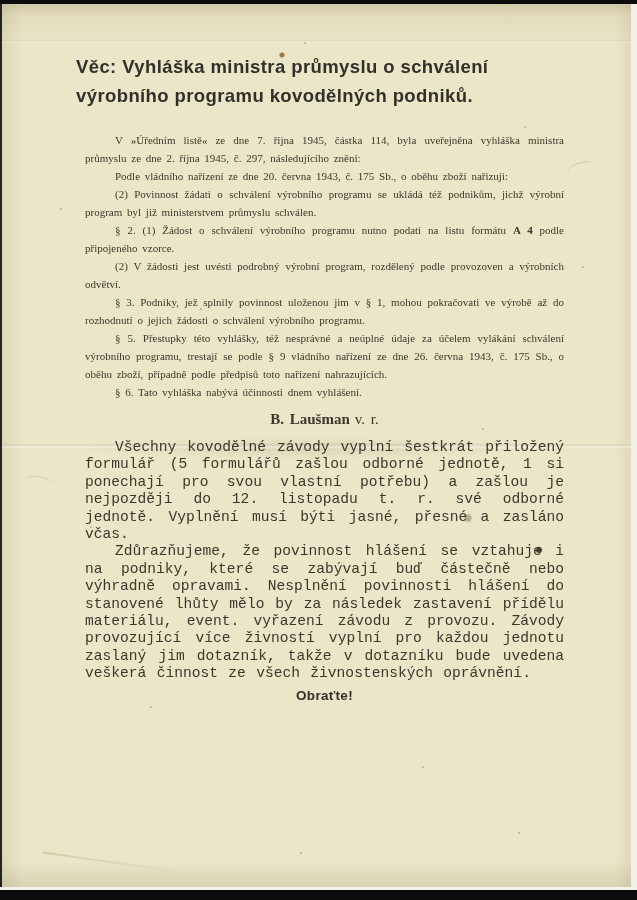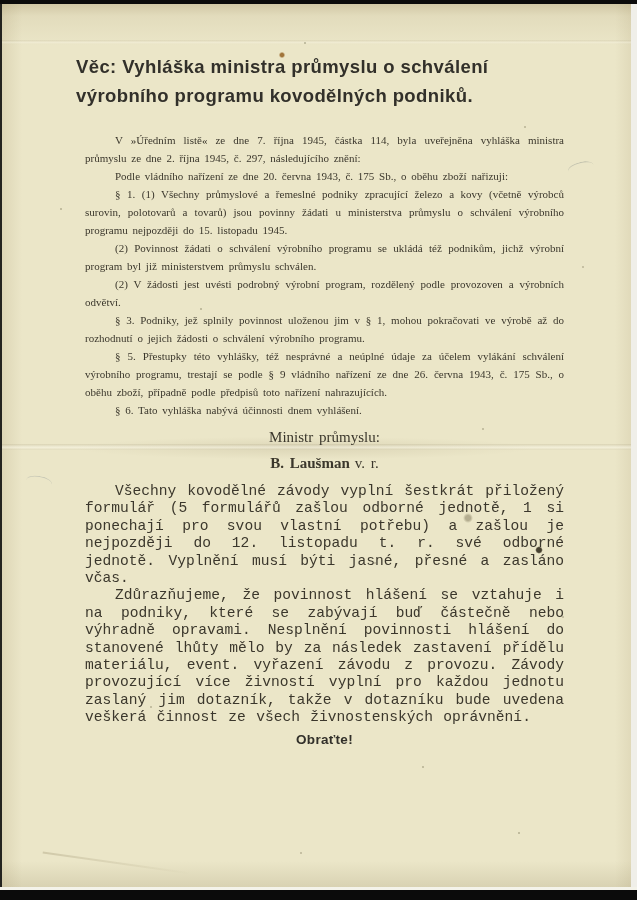--- a/index.html
+++ b/index.html
@@ -135,29 +135,28 @@
     <div class="speck" style="left:372px;top:558px;width:2px;height:2px;"></div>
 
     <div class="content">
       <div class="subject">
         <div>Věc: Vyhláška ministra průmyslu o schválení</div>
         <div>výrobního programu kovodělných podniků.</div>
       </div>
 
       <p class="para first">V »Úředním listě« ze dne 7. října 1945, částka 114, byla uveřejněna vyhláška ministra průmyslu ze dne 2. října 1945, č. 297, následujícího znění:</p>
       <p class="para">Podle vládního nařízení ze dne 20. června 1943, č. 175 Sb., o oběhu zboží nařizuji:</p>
-      <p class="para">§ 1. (1) Všechny průmyslové a řemeslné podniky zpracující železo a kovy (včetně výrobců surovin, polotovarů a tovarů) jsou povinny žádati u ministerstva průmyslu o schválení výrobního programu nejpozději do 15. listopadu 1945.</p>
       <p class="para">(2) Povinnost žádati o schválení výrobního programu se ukládá též podnikům, jichž výrobní program byl již ministerstvem průmyslu schválen.</p>
+      <p class="para"><span>§ 2. (1) Žádost o schválení výrobního programu nutno podati na listu formátu </span><b>A 4</b><span> podle připojeného vzorce.</span></p>
       <p class="para">(2) V žádosti jest uvésti podrobný výrobní program, rozdělený podle provozoven a výrobních odvětví.</p>
       <p class="para">§ 3. Podniky, jež splnily povinnost uloženou jim v § 1, mohou pokračovati ve výrobě až do rozhodnutí o jejich žádosti o schválení výrobního programu.</p>
       <p class="para">§ 5. Přestupky této vyhlášky, též nesprávné a neúplné údaje za účelem vylákání schválení výrobního programu, trestají se podle § 9 vládního nařízení ze dne 26. června 1943, č. 175 Sb., o oběhu zboží, případně podle předpisů toto nařízení nahrazujících.</p>
       <p class="para">§ 6. Tato vyhláška nabývá účinnosti dnem vyhlášení.</p>
 
       <div class="sig">
-        <div class="sig-role">Ministr průmyslu:</div>
         <div class="sig-name"><b>B. Laušman</b><span class="sig-suffix">v. r.</span></div>
       </div>
 
       <div class="notes">
         <p class="note">Všechny kovodělné závody vyplní šestkrát přiložený formulář (5 formulářů zašlou odborné jednotě, 1 si ponechají pro svou vlastní potřebu) a zašlou je nejpozději do 12. listopadu t. r. své odborné jednotě. Vyplnění musí býti jasné, přesné a zasláno včas.</p>
         <p class="note">Zdůrazňujeme, že povinnost hlášení se vztahuje i na podniky, které se zabývají buď částečně nebo výhradně opravami. Nesplnění povinnosti hlášení do stanovené lhůty mělo by za následek zastavení přídělu materiálu, event. vyřazení závodu z provozu. Závody provozující více živností vyplní pro každou jednotu zaslaný jim dotazník, takže v dotazníku bude uvedena veškerá činnost ze všech živnostenských oprávnění.</p>
       </div>
 
       <div class="turn">Obraťte!</div>
     </div>

